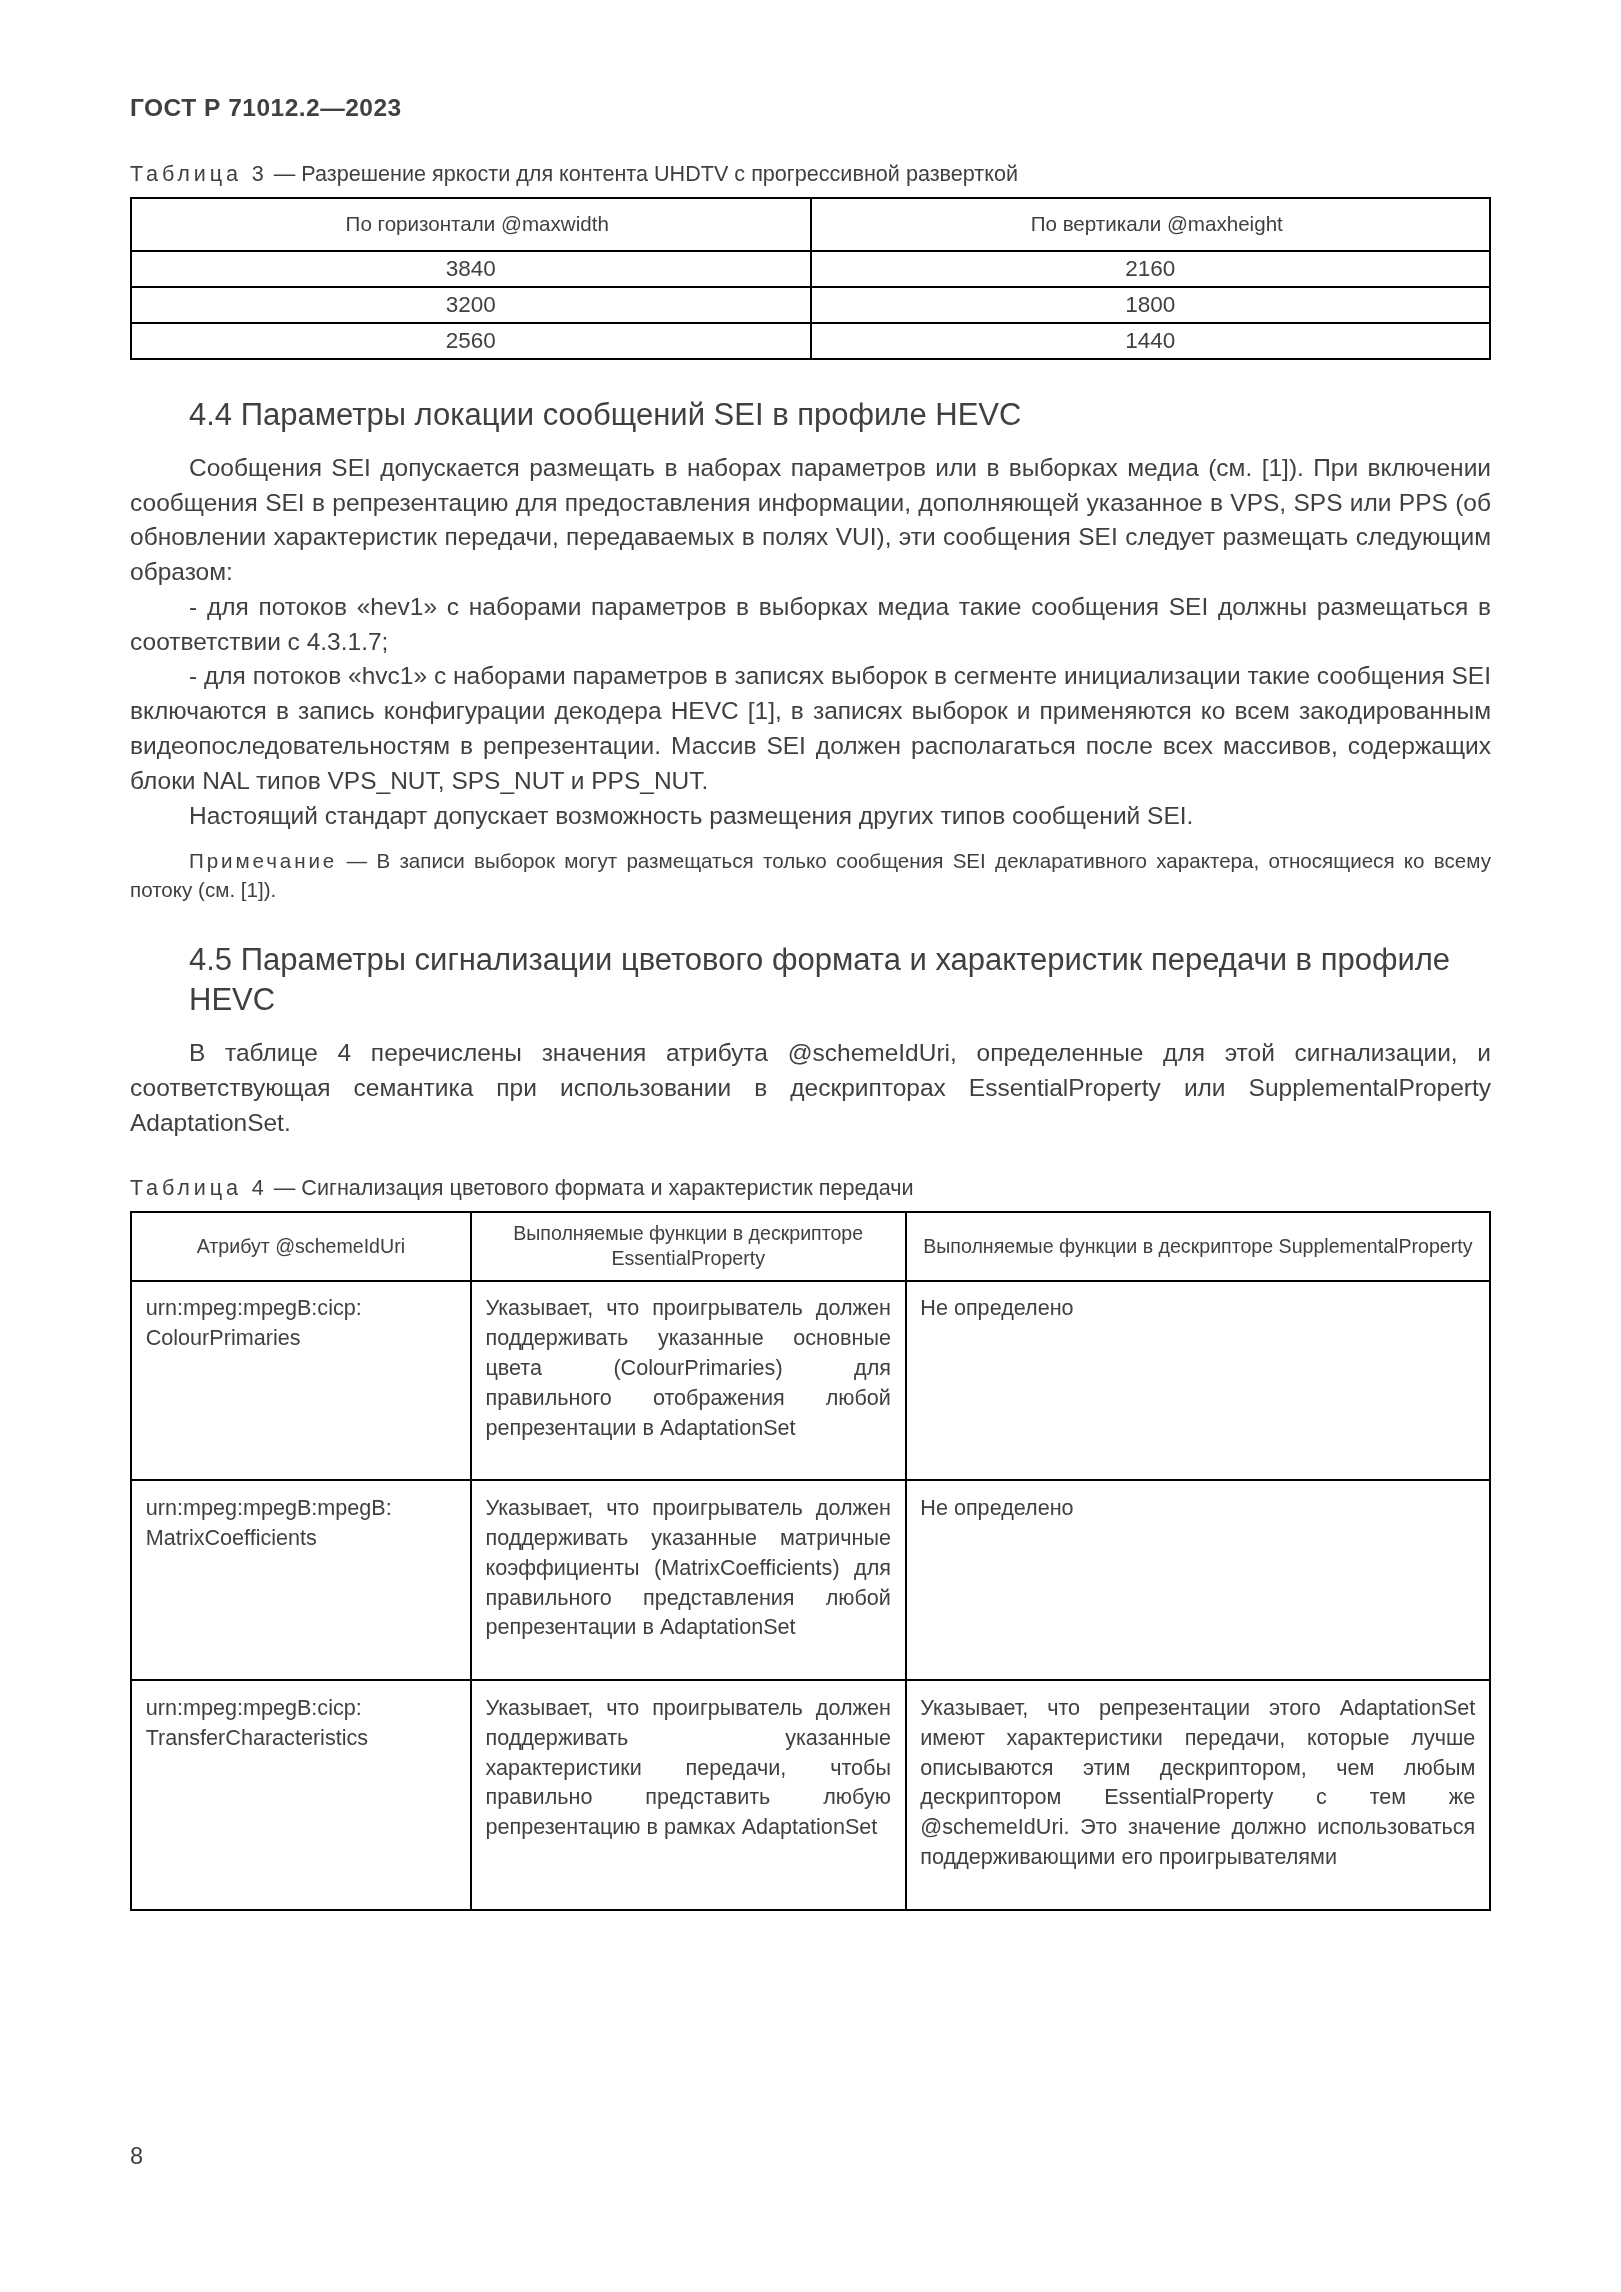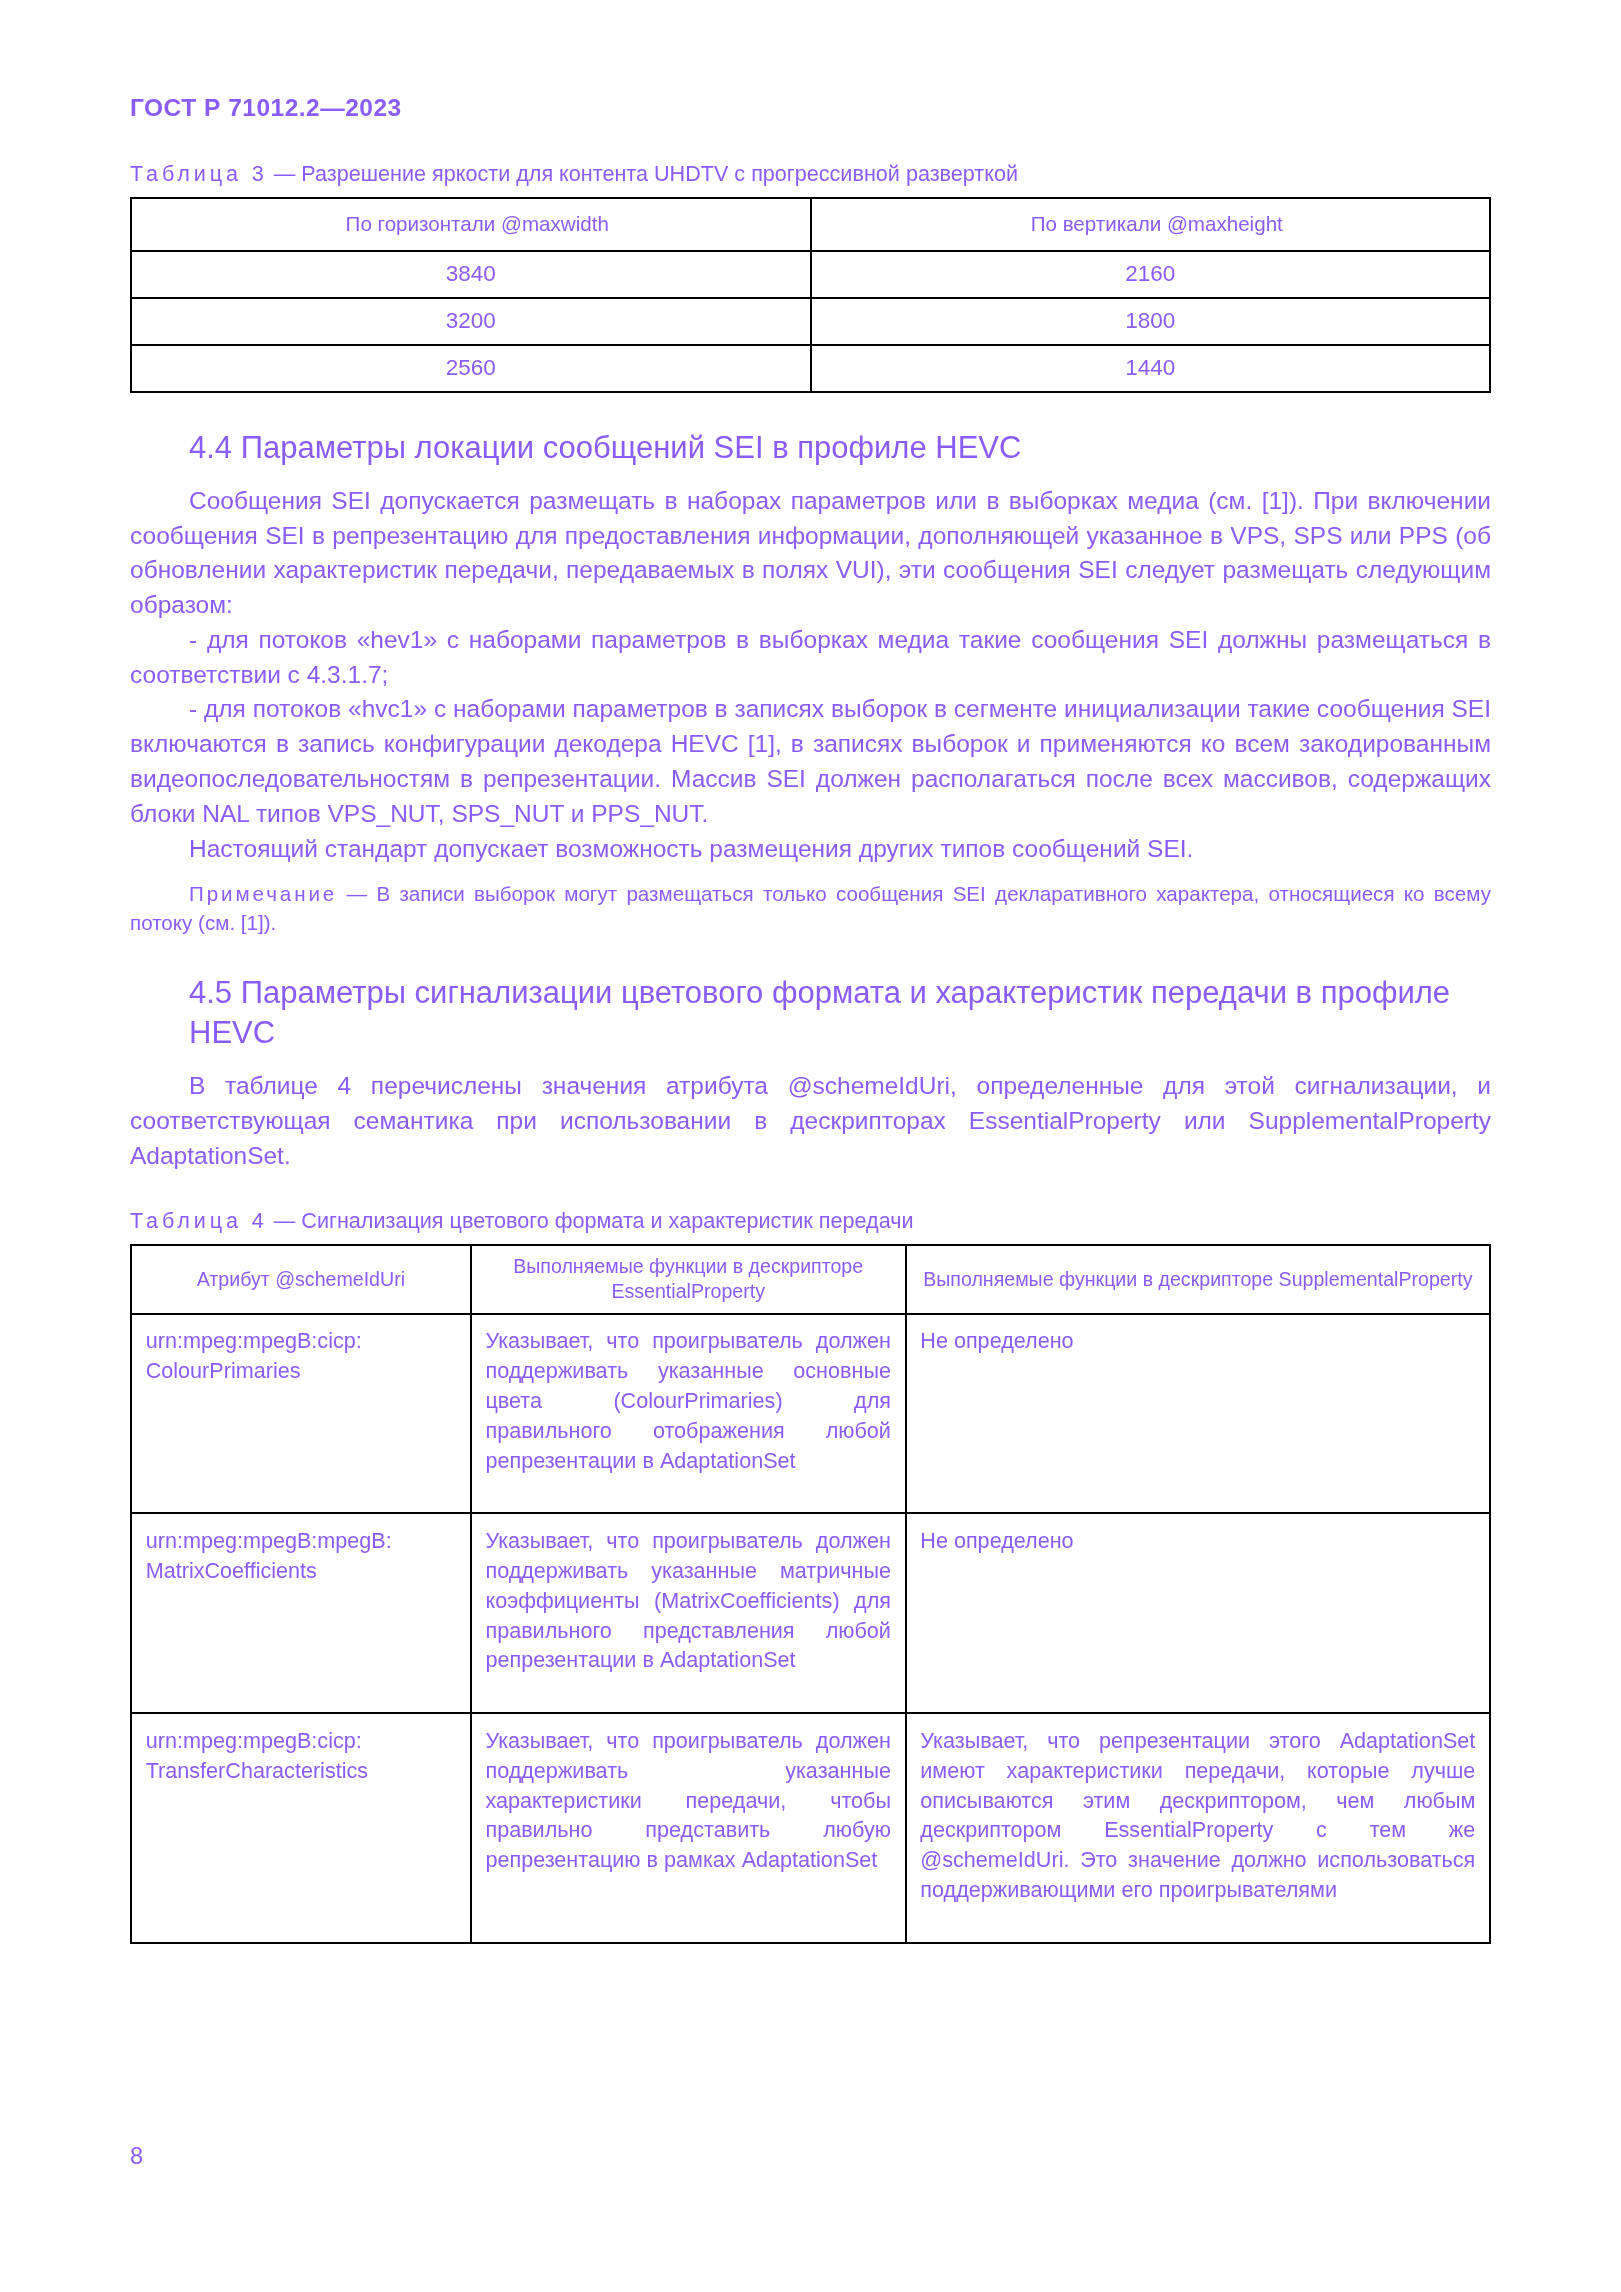--- a/index.html
+++ b/index.html
@@ -2,21 +2,21 @@
 <html lang="ru"><head>
 <meta charset="utf-8">
 <style>
   * { margin:0; padding:0; box-sizing:border-box; }
   html,body { background:#e9e9e9; }
   .page {
     position:relative;
     width:1621px; height:2293px;
     margin:0 auto;
     background:#ffffff;
-    color:#8b5cf6;
+    color:#404040;
     font-family:"Liberation Sans", sans-serif;
     padding:94px 130px 0 130px;
   }
   .doc-header {
     font-weight:bold;
     font-size:24.5px;
     letter-spacing:0.5px;
   }
   .caption {
     font-size:21.6px;
@@ -33,21 +33,21 @@
   }
   .gtable thead th {
     border-bottom:2.9px solid #000;
     font-weight:normal;
     text-align:center;
     vertical-align:middle;
     padding-left:13px;
   }
   
   .t3 thead th { font-size:20.6px; height:53px; }
-  .t3 td { font-size:22.5px; height:47px; text-align:center; vertical-align:middle;margin-left:16px; }
+  .t3 td { font-size:22.5px; height:36px; text-align:center; vertical-align:middle;margin-left:16px; }
   
   .h2 {
     font-weight:normal;
     font-size:31px;
     line-height:1.3;
     margin:35px 0 15.7px 59px;
   }
   
   .para {
     font-size:24.5px;

